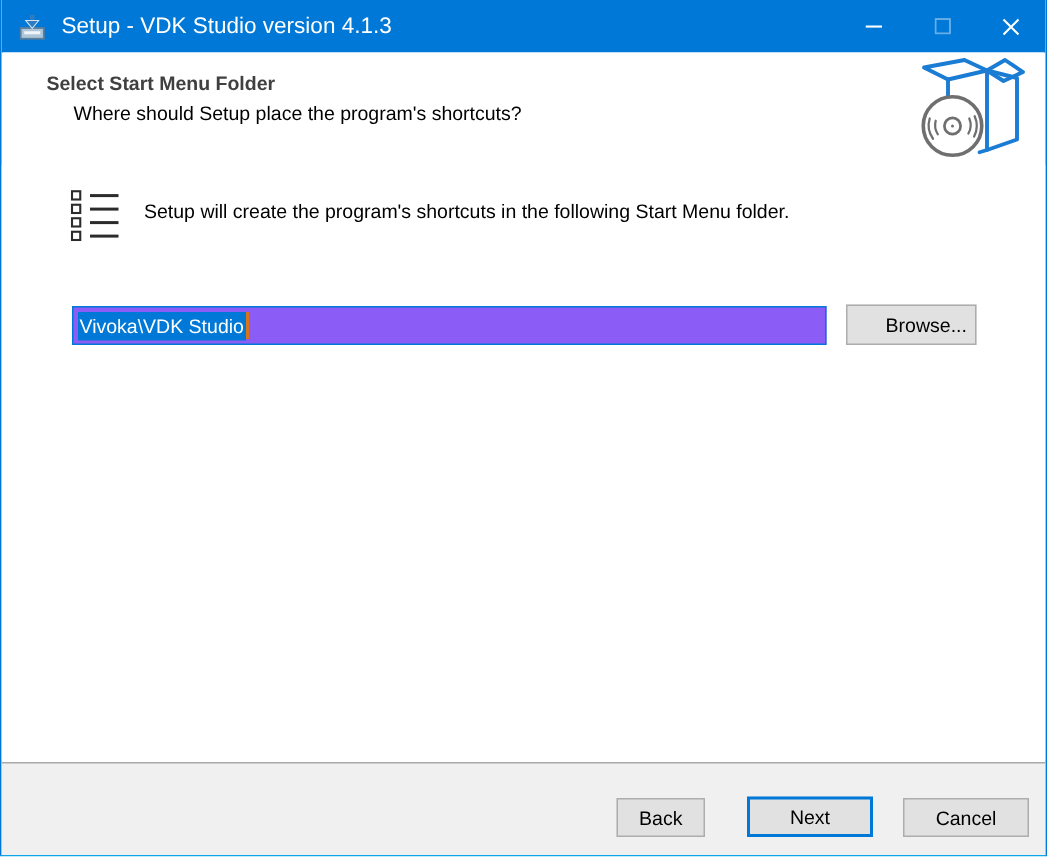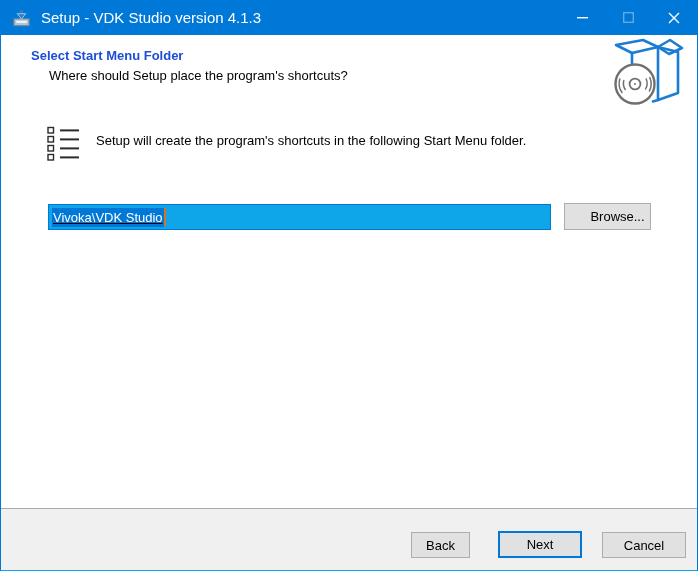--- a/index.html
+++ b/index.html
@@ -49,21 +49,21 @@
     position: absolute;
     left: 1px; top: 35px; right: 1px;
     height: 75px;
     background: #ffffff;
   }
   .header-title {
     position: absolute;
     left: 29px; top: 13px;
     font-size: 13px;
     font-weight: bold;
-    color: #1d4ed8;
+    color: #404040;
   }
   .header-subtitle {
     position: absolute;
     left: 47px; top: 33px;
     font-size: 13px;
     color: #000000;
   }
   .header-icon {
     position: absolute;
     right: 12px; top: 3px;
@@ -92,27 +92,26 @@
     position: absolute;
     left: 28px; top: 66px;
     width: 640px;
     font-size: 13px;
     color: #000000;
   }
   .folder-input {
     position: absolute;
     left: 47px; top: 94px;
     width: 503px; height: 26px;
-    background: #0ea5e9;
+    background: #8b5cf6;
     border: 1px solid #0078d7;
     display: flex;
     align-items: center;
     padding-left: 3px;
     cursor: text;
-    text-decoration: underline;
   }
   .selected-text {
     background: #0078d7;
     color: #ffffff;
     font-size: 13px;
     padding: 2px 1px;
     white-space: pre;
   }
   .caret {
     display: inline-block;

